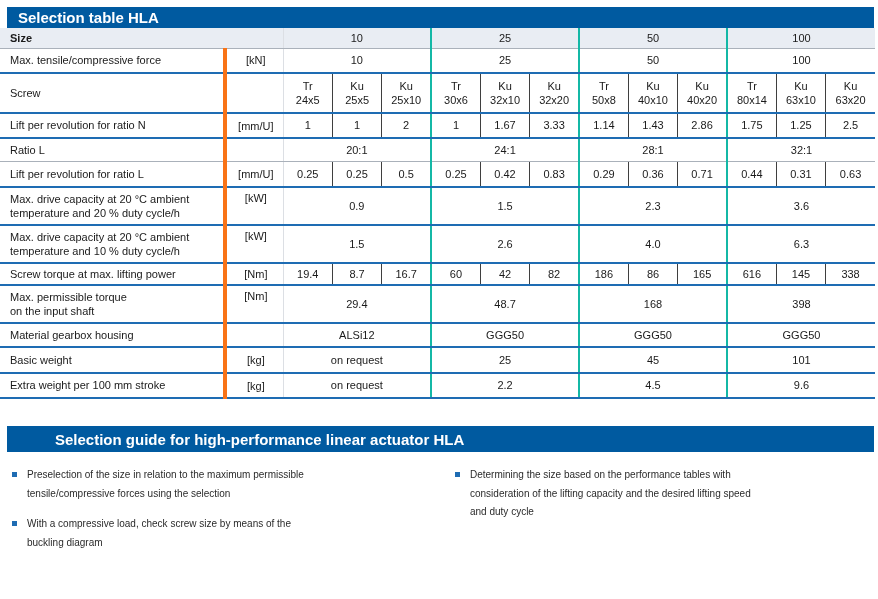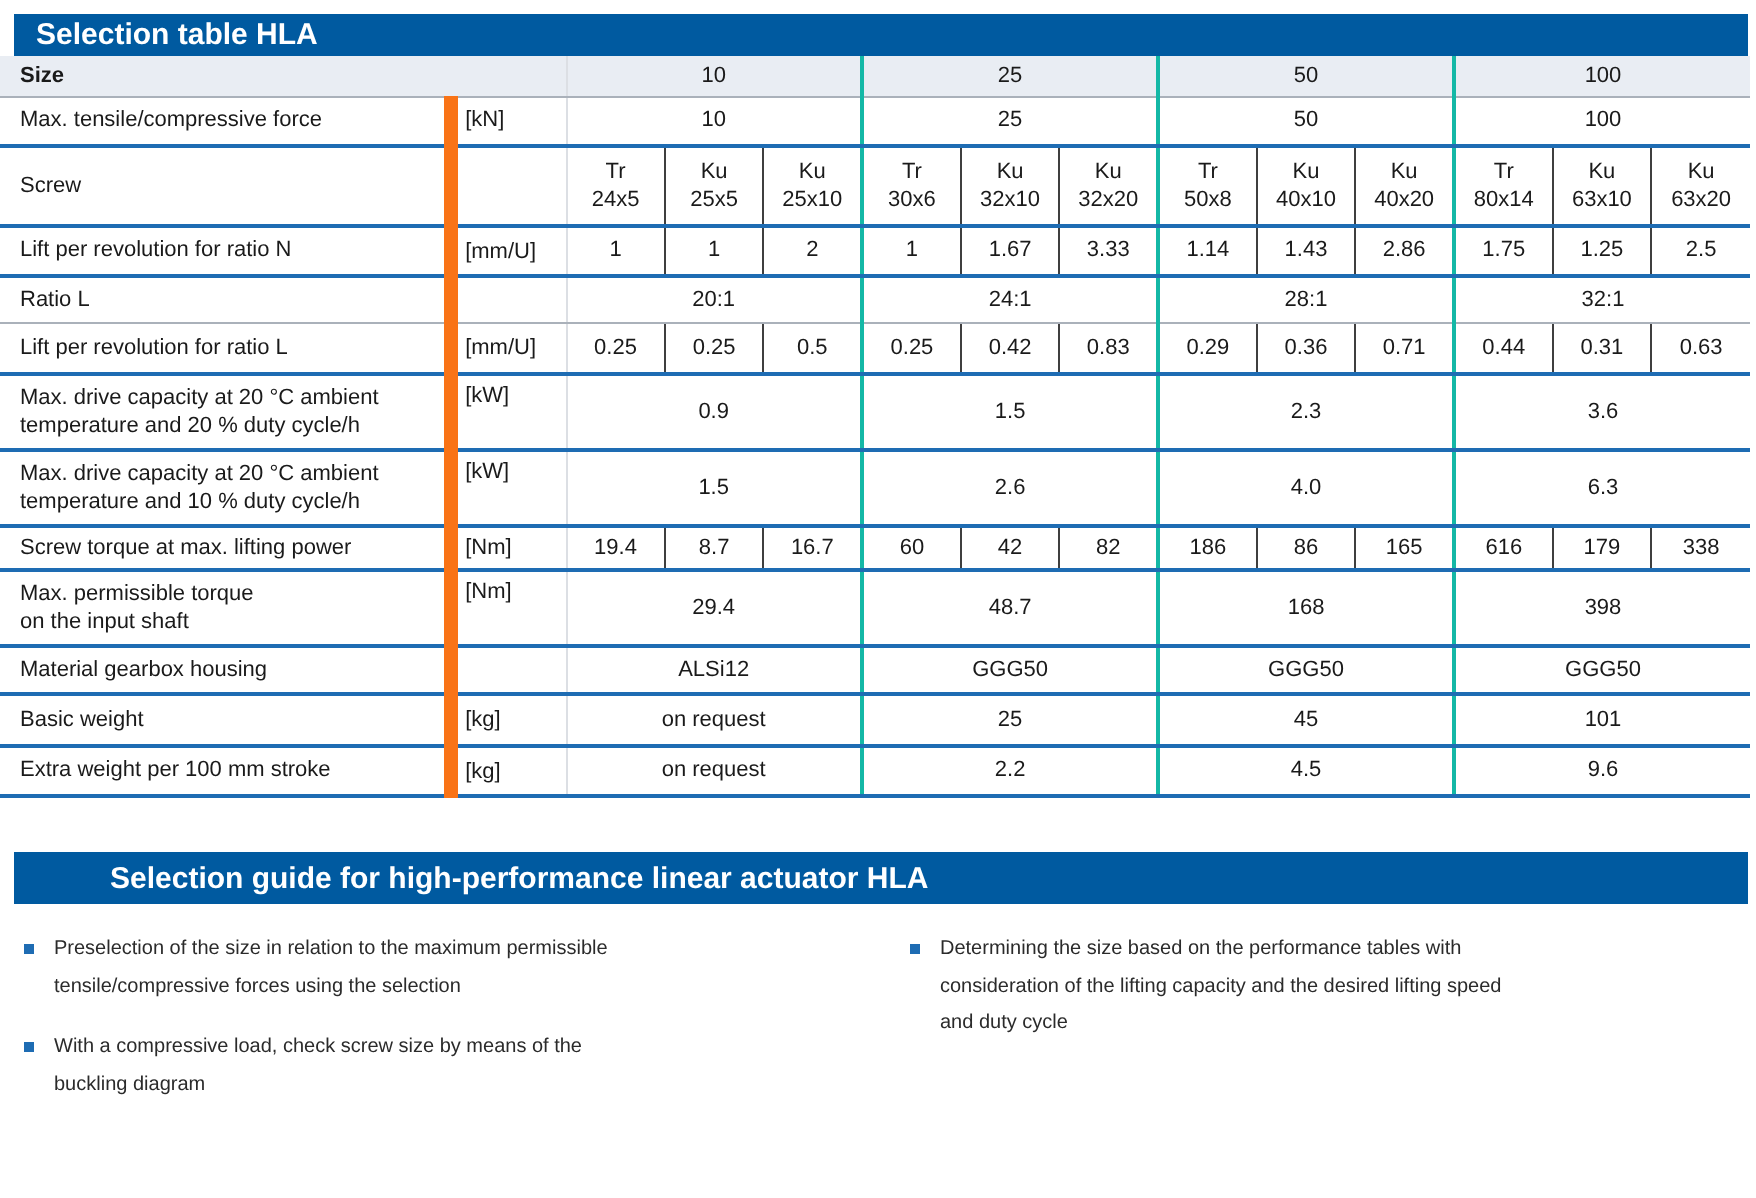--- a/index.html
+++ b/index.html
@@ -7,21 +7,21 @@
   .page{position:relative;width:878px;height:599px;}
 
   .bar{background:#005aa0;color:#ffffff;font-weight:bold;font-size:15px;
        display:flex;align-items:center;padding-left:11px;}
   .bar1{height:21px;margin:7px 4px 0 7px;}
   .bar2{height:26px;margin:27px 4px 12px 7px;padding-left:48px;}
 
   table{border-collapse:collapse;table-layout:fixed;width:875px;font-size:11px;color:#1a1a1a;}
   td{padding:0 2px;vertical-align:middle;overflow:hidden;}
   .lbl{text-align:left;padding-left:10px;white-space:pre-line;line-height:1.3;}
-  .unit{text-align:left;padding-left:4px;border-left:7px solid #f97316;}
+  .unit{text-align:center;padding-left:4px;border-left:4px solid #f97316;}
   .val{text-align:center;white-space:pre-line;line-height:1.3;}
   .vfirst{border-left:1px solid #dcdfe4;}
   .sub{border-left:1px solid #3f3f3f;}
   .g{border-left:2px solid #14b8a6;}
   tr.minor>td{border-bottom:1px solid #aab1ba;}
   tr.major>td{border-bottom:2px solid #1e6cb3;}
   tr.size>td{background:#e9edf3;}
   tr.size .lbl{font-weight:bold;margin-left:24px;}
   tr.tall>.lbl,tr.tall>.unit{vertical-align:top;padding-top:4px;}
   .h20{height:20px}.h22{height:22px}.h23{height:23px}.h24{height:24px}
@@ -178,21 +178,21 @@
       <td class="val vfirst">19.4</td>
       <td class="val sub">8.7</td>
       <td class="val sub">16.7</td>
       <td class="val g">60</td>
       <td class="val sub">42</td>
       <td class="val sub">82</td>
       <td class="val g">186</td>
       <td class="val sub">86</td>
       <td class="val sub">165</td>
       <td class="val g">616</td>
-      <td class="val sub">179</td>
+      <td class="val sub">145</td>
       <td class="val sub">338</td>
     </tr>
 
     <tr class="major tall h38">
       <td class="lbl">Max. permissible torque
 on the input shaft</td>
       <td class="unit">[Nm]</td>
       <td class="val vfirst" colspan="3">29.4</td>
       <td class="val g" colspan="3">48.7</td>
       <td class="val g" colspan="3">168</td>

